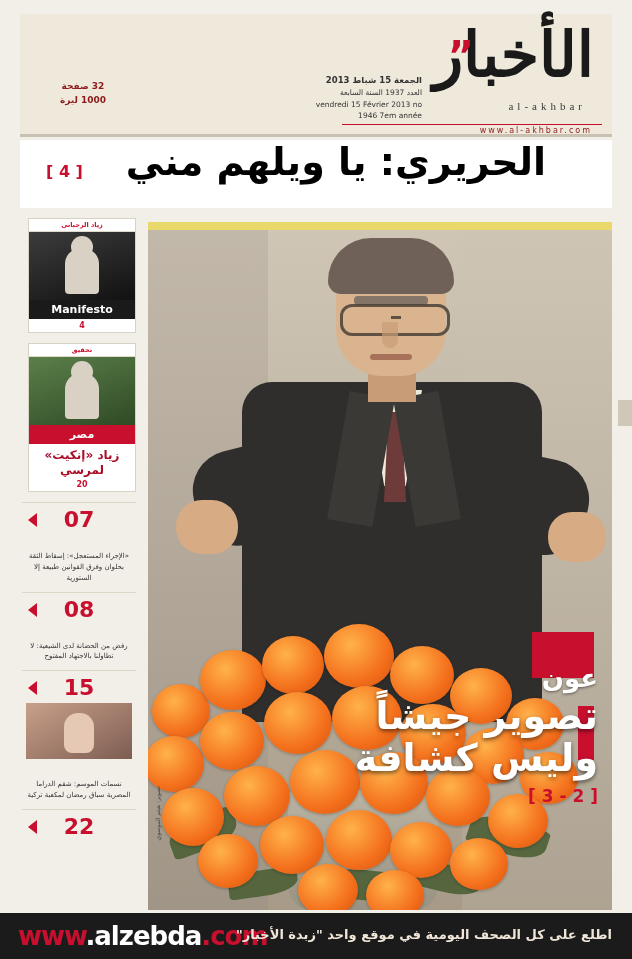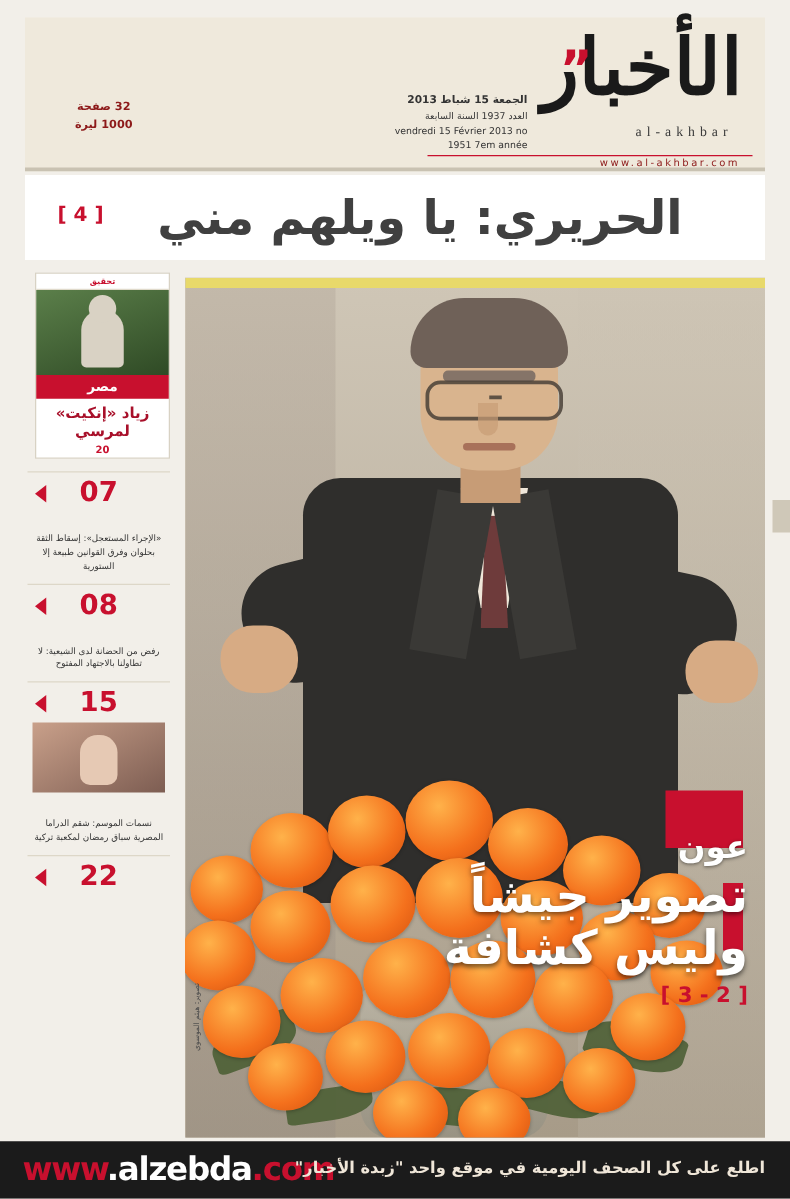--- a/index.html
+++ b/index.html
@@ -15,21 +15,21 @@
   .logo-url{position:absolute;right:20px;top:112px;font-size:8px;letter-spacing:2px;color:#8d1a1a;}
   .mast-rule{position:absolute;right:10px;top:110px;width:260px;height:1px;background:#c8102e;}
   .dateblock{position:absolute;right:190px;top:60px;text-align:right;width:120px;}
   .dateblock div{font-size:7.5px;color:#333;line-height:1.55;}
   .dateblock .d1{font-weight:bold;font-size:8.5px;}
   .priceblock{position:absolute;left:18px;top:66px;text-align:center;width:90px;}
   .priceblock div{font-size:9px;color:#8d1a1a;font-weight:bold;line-height:1.5;}
 
   
   .headline-band{position:absolute;left:20px;top:140px;width:592px;height:68px;background:#fff;}
-  .headline{position:absolute;right:66px;top:12px;font-size:38px;font-weight:bold;color:#404040;letter-spacing:-1px;white-space:nowrap;}
+  .headline{position:absolute;right:66px;top:0;font-size:38px;font-weight:bold;color:#000000;letter-spacing:-1px;white-space:nowrap;}
   .hl-page{position:absolute;left:26px;top:22px;font-size:16px;color:#c8102e;font-weight:bold;}
 
   
   .sidebar{position:absolute;left:24px;top:218px;width:112px;}
   .promo{position:relative;width:106px;margin-bottom:10px;background:#fff;border:1px solid #d8d2c4;}
   .promo-tag{font-size:6.5px;color:#c8102e;text-align:center;padding:2px 0;border-bottom:1px solid #e0dacb;font-weight:bold;}
   .promo-img{height:68px;background:linear-gradient(160deg,#3c3c3c,#111);position:relative;overflow:hidden;}
   .promo-img.b{background:linear-gradient(160deg,#5b7f4a,#2f4a25);}
   .silh{position:absolute;left:50%;top:16px;transform:translateX(-50%);width:34px;height:46px;background:#d9d2c4;border-radius:16px 16px 4px 4px;}
   .silh::after{content:"";position:absolute;left:50%;top:-12px;transform:translateX(-50%);width:22px;height:22px;border-radius:50%;background:#d9d2c4;}
@@ -101,36 +101,44 @@
   <div class="masthead">
     <div class="logo-ar">الأخبار</div>
     <div class="logo-quote">”</div>
     <div class="mast-rule"></div>
     <div class="logo-lat">al-akhbar</div>
     <div class="logo-url">www.al-akhbar.com</div>
 
     <div class="dateblock">
       <div class="d1">الجمعة 15 شباط 2013</div>
       <div>العدد 1937 السنة السابعة</div>
-      <div>vendredi 15 Février 2013 no 1951  7em année</div>
+      <div>vendredi 15 Février 2013 no 1946  7em année</div>
     </div>
 
     <div class="priceblock">
       <div>32 صفحة</div>
       <div>1000 ليرة</div>
     </div>
   </div>
 
   <div class="headline-band">
     <div class="headline">الحريري: يا ويلهم مني</div>
     <div class="hl-page">[ 4 ]</div>
   </div>
 
   <div class="sidebar">
 
+    <div class="promo">
+      <div class="promo-tag">زياد الرحباني</div>
+      <div class="promo-img">
+        <div class="silh"></div>
+      </div>
+      <div class="promo-cap">Manifesto</div>
+      <div class="promo-num">4</div>
+    </div>
 
     <div class="promo">
       <div class="promo-tag">تحقيق</div>
       <div class="promo-img b">
         <div class="silh"></div>
       </div>
       <div class="promo-cap red">مصر</div>
       <div class="promo-cap2">زياد «إنكيت» لمرسي</div>
       <div class="promo-num">20</div>
     </div>

